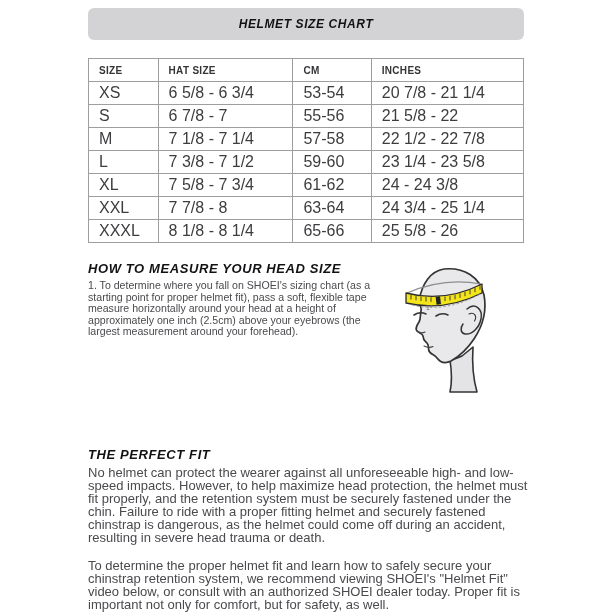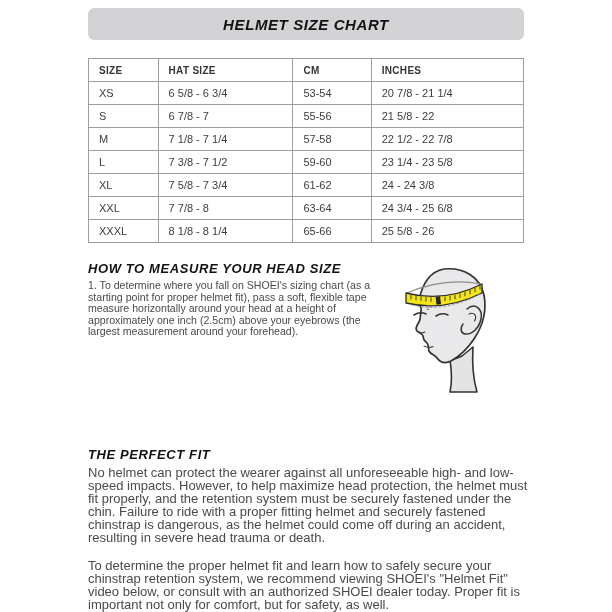--- a/index.html
+++ b/index.html
@@ -15,41 +15,41 @@
   
   .title-band {
     margin-top: 8px;
     height: 32px;
     background: #d3d3d5;
     border-radius: 6px;
     display: flex; align-items: center; justify-content: center;
   }
   .title-band h1 {
     margin: 0;
-    font-size: 15px;
+    font-size: 12px;
     font-weight: 800;
     font-style: italic;
     letter-spacing: 0.6px;
     color: #121214;
   }
 
   
   table.size-table {
     margin-top: 18px;
     width: 100%;
     border-collapse: collapse;
     table-layout: fixed;
   }
   .size-table th, .size-table td {
     border: 1px solid #9e9ea1;
     height: 22px;
     padding: 0 4px 0 10px;
     text-align: left;
     vertical-align: middle;
-    font-size: 11px;
+    font-size: 16px;
     color: #3d3d40;
     white-space: nowrap;
     overflow: hidden;
   }
   .size-table th {
     font-weight: 700;
     letter-spacing: 0.3px;
     font-size: 10px;
     color: #353538;
   }
@@ -144,21 +144,21 @@
         <tr>
           <td>XL</td>
           <td>7 5/8 - 7 3/4</td>
           <td>61-62</td>
           <td>24 - 24 3/8</td>
         </tr>
         <tr>
           <td>XXL</td>
           <td>7 7/8 - 8</td>
           <td>63-64</td>
-          <td>24 3/4 - 25 6/8</td>
+          <td>24 3/4 - 25 1/4</td>
         </tr>
         <tr>
           <td>XXXL</td>
           <td>8 1/8 - 8 1/4</td>
           <td>65-66</td>
           <td>25 5/8 - 26</td>
         </tr>
       </tbody>
   </table>
 

